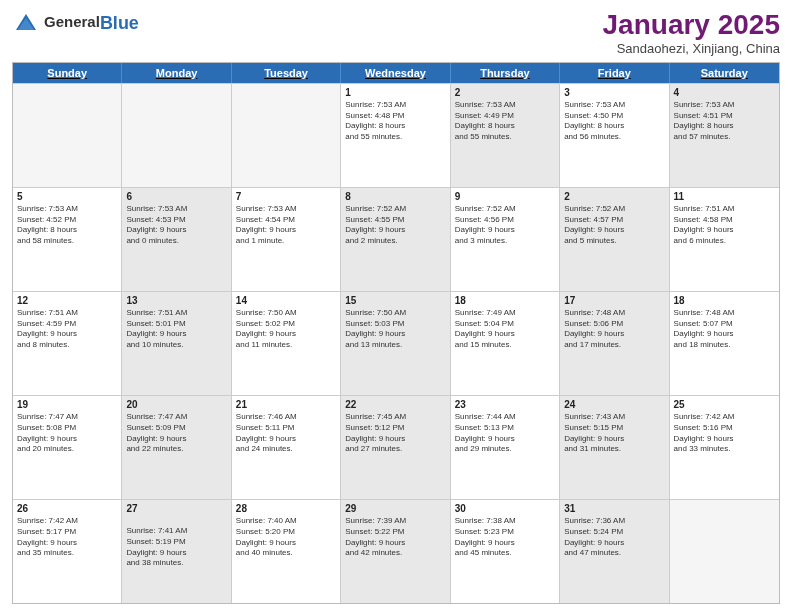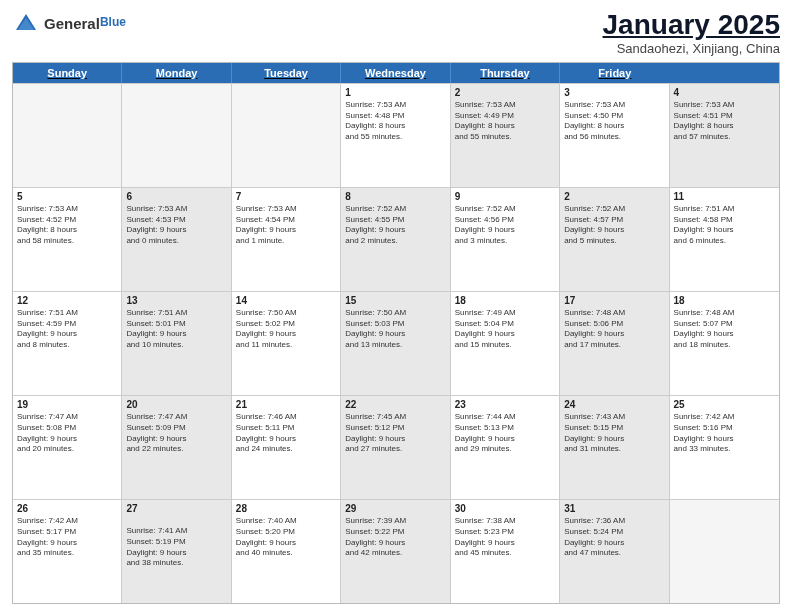--- a/index.html
+++ b/index.html
@@ -33,37 +33,36 @@
       display: flex;
       flex-direction: row;
       line-height: 1.1;
     }
     .logo-general {
       font-size: 15px;
       font-weight: bold;
       color: #333;
     }
     .logo-blue {
-      font-size: 12px;
+      font-size: 18px;
       font-weight: bold;
       color: #2a6db5;
     }
     .logo-icon {
       width: 28px;
       height: 28px;
     }
     .title-block {
       text-align: right;
     }
     .cal-title {
       font-size: 28px;
       font-weight: bold;
-      color: #0f172a;
+      color: #701a75;
       line-height: 1.1;
-      text-decoration: underline;
     }
     .cal-subtitle {
       font-size: 13px;
       color: #444;
     }
     .calendar {
       flex: 1;
       display: flex;
       flex-direction: column;
       border: 1px solid #bbb;
@@ -140,20 +139,21 @@
   </div>
 
   <div class="calendar">
     <div class="cal-header-row">
     <div class="cal-header-cell">Sunday</div>
         <div class="cal-header-cell">Monday</div>
         <div class="cal-header-cell">Tuesday</div>
         <div class="cal-header-cell">Wednesday</div>
         <div class="cal-header-cell">Thursday</div>
         <div class="cal-header-cell">Friday</div>
+        <div class="cal-header-cell">Saturday</div>
       </div>
     <div class="cal-body">
     <div class="cal-row">
           <div class="cal-cell empty"></div>
           <div class="cal-cell empty"></div>
           <div class="cal-cell empty"></div>
           <div class="cal-cell">
             <div class="day-num">1</div>
             <div class="day-info" style="white-space: pre-line;">Sunrise: 7:53 AM
 Sunset: 4:48 PM

